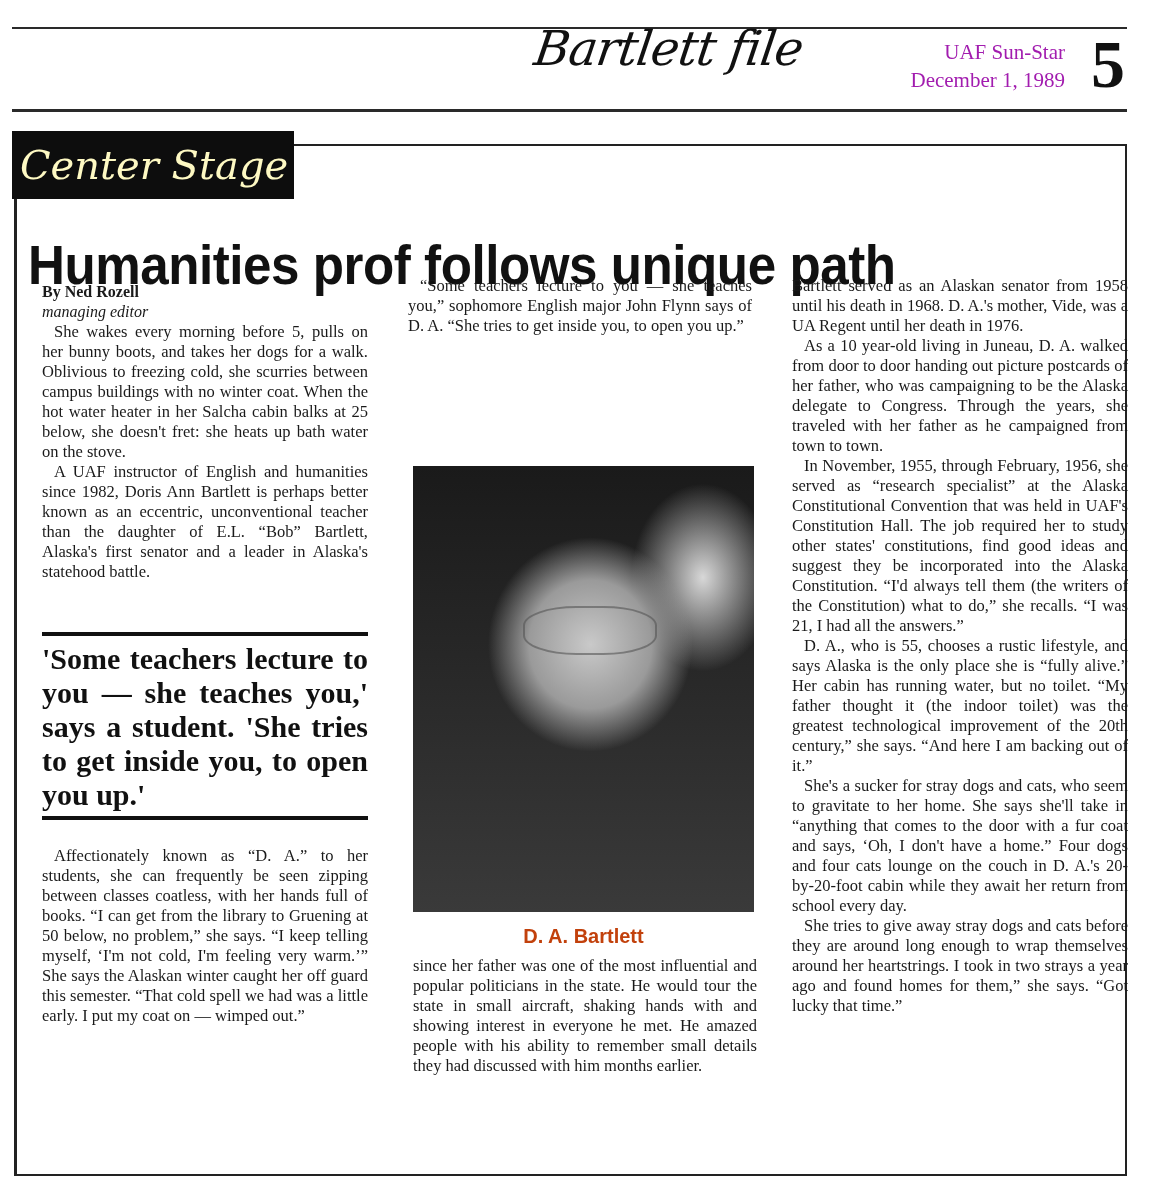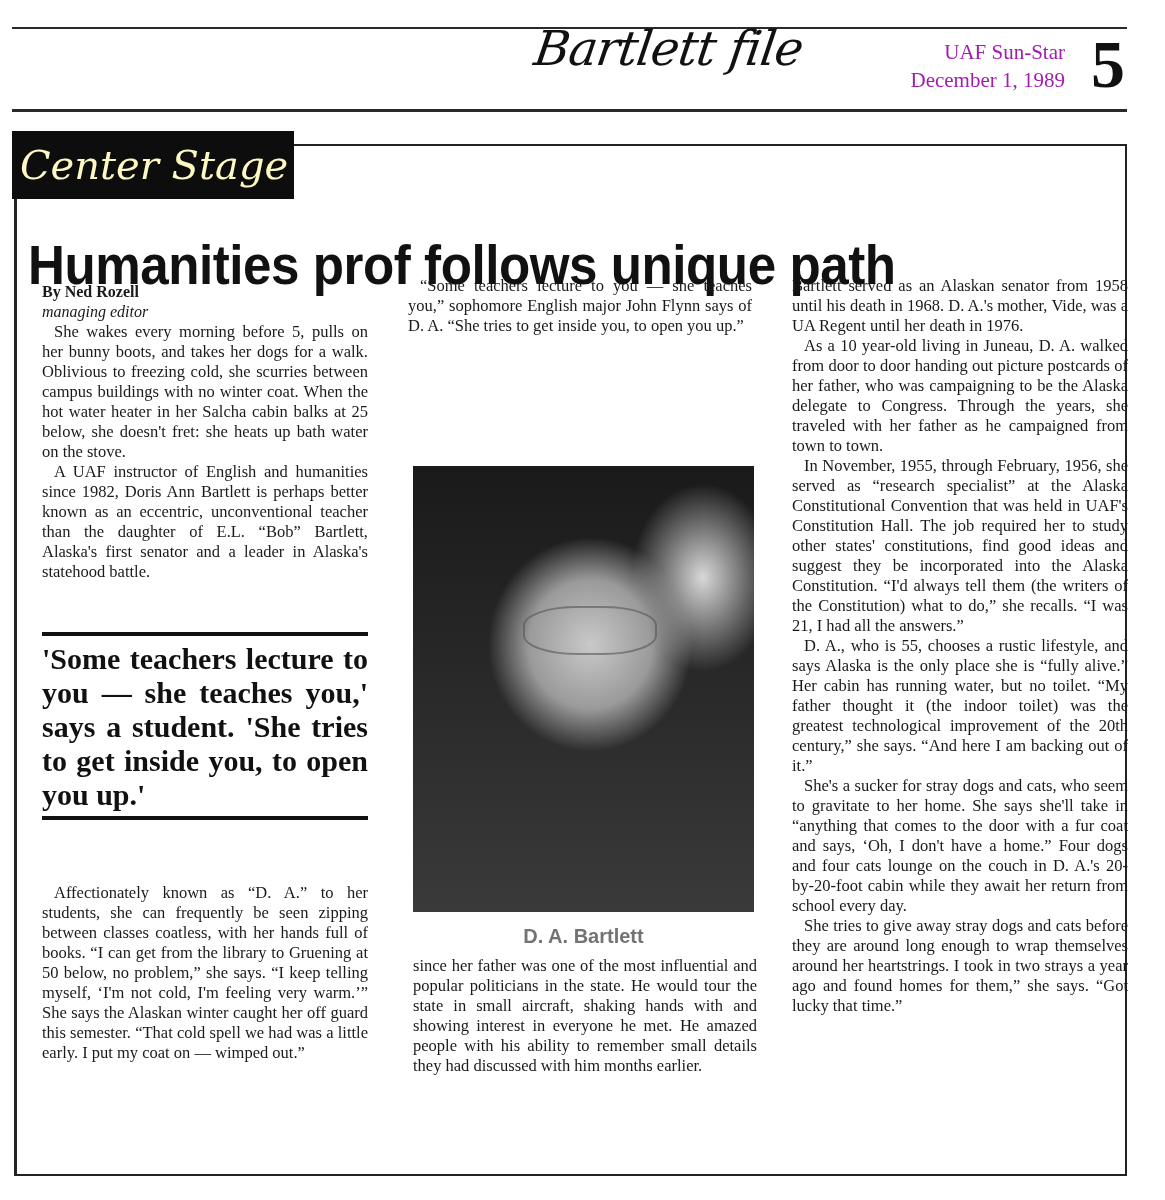--- a/index.html
+++ b/index.html
@@ -12,21 +12,21 @@
   .box { position: absolute; left: 14px; top: 144px; width: 1113px; height: 1032px; border: 2px solid #222; border-left: 3px solid #222; box-sizing: border-box; }
   .headline { position: absolute; left: 28px; top: 196px; width: 1090px; font-family: "Liberation Sans", sans-serif; font-weight: bold; font-size: 55px; line-height: 64px; letter-spacing: -0.5px; color: #111; white-space: nowrap; transform: scaleX(0.93); transform-origin: left; }
   .col { position: absolute; font-family: "Liberation Serif", serif; font-size: 16.5px; line-height: 20px; text-align: justify; color: #1a1a1a; }
   .col p { margin: 0; text-indent: 12px; }
   .col p.noindent { text-indent: 0; }
   .byline { font-weight: bold; font-size: 16px; line-height: 20px; margin: 0; }
   .byline-title { font-style: italic; font-size: 16px; line-height: 20px; margin: 0 0 22px 0; }
   .pullquote { position: absolute; left: 42px; top: 632px; width: 326px; border-top: 4px solid #111; border-bottom: 4px solid #111; padding: 6px 0 4px 0; font-family: "Liberation Serif", serif; font-weight: bold; font-size: 30px; line-height: 34px; text-align: justify; color: #111; }
   .photo { position: absolute; left: 413px; top: 466px; width: 341px; height: 446px; background: radial-gradient(ellipse 40% 32% at 52% 40%, #c9c9c9 0%, #9a9a9a 45%, rgba(60,60,60,0.0) 75%), radial-gradient(ellipse 30% 30% at 85% 25%, #d8d8d8 0%, rgba(200,200,200,0) 70%), linear-gradient(180deg, #1a1a1a 0%, #2b2b2b 55%, #3a3a3a 100%); }
   .photo-glasses { position: absolute; left: 110px; top: 140px; width: 130px; height: 45px; border: 2px solid #555; border-radius: 40%; opacity: 0.6; }
-  .caption { position: absolute; left: 413px; top: 924px; width: 341px; text-align: center; font-family: "Liberation Sans", sans-serif; font-weight: bold; font-size: 20px; line-height: 24px; color: #737373; }
+  .caption { position: absolute; left: 413px; top: 924px; width: 341px; text-align: center; font-family: "Liberation Sans", sans-serif; font-weight: bold; font-size: 20px; line-height: 24px; color: #c2410c; }
 </style>
 </head>
 <body>
 
 <div class="rule" style="left:12px; top:27px; width:1115px; height:2px;"></div>
 <div class="rule" style="left:12px; top:109px; width:1115px; height:3px;"></div>
 
 <div class="signature">Bartlett file</div>
 
 <div class="masthead">
@@ -43,21 +43,21 @@
 
 <div class="col" style="left:42px; top:282px; width:326px;">
   <p class="byline noindent">By Ned Rozell</p>
   <p class="byline-title noindent">managing editor</p>
   <p>She wakes every morning before 5, pulls on her bunny boots, and takes her dogs for a walk. Oblivious to freezing cold, she scurries between campus buildings with no winter coat. When the hot water heater in her Salcha cabin balks at 25 below, she doesn't fret: she heats up bath water on the stove.</p>
   <p>A UAF instructor of English and humanities since 1982, Doris Ann Bartlett is perhaps better known as an eccentric, unconventional teacher than the daughter of E.L. “Bob” Bartlett, Alaska's first senator and a leader in Alaska's statehood battle.</p>
 </div>
 
 <div class="pullquote">'Some teachers lecture to you — she teaches you,' says a student. 'She tries to get inside you, to open you up.'</div>
 
-<div class="col" style="left:42px; top:846px; width:326px;margin-top:37px;">
+<div class="col" style="left:42px; top:846px; width:326px;">
   <p>Affectionately known as “D. A.” to her students, she can frequently be seen zipping between classes coatless, with her hands full of books. “I can get from the library to Gruening at 50 below, no problem,” she says. “I keep telling myself, ‘I'm not cold, I'm feeling very warm.’” She says the Alaskan winter caught her off guard this semester. “That cold spell we had was a little early. I put my coat on — wimped out.”</p>
 </div>
 
 <div class="col" style="left:408px; top:276px; width:344px;">
   <p>“Some teachers lecture to you — she teaches you,” sophomore English major John Flynn says of D. A. “She tries to get inside you, to open you up.”</p>
 </div>
 
 <div class="photo">
   <div class="photo-glasses"></div>
 </div>

